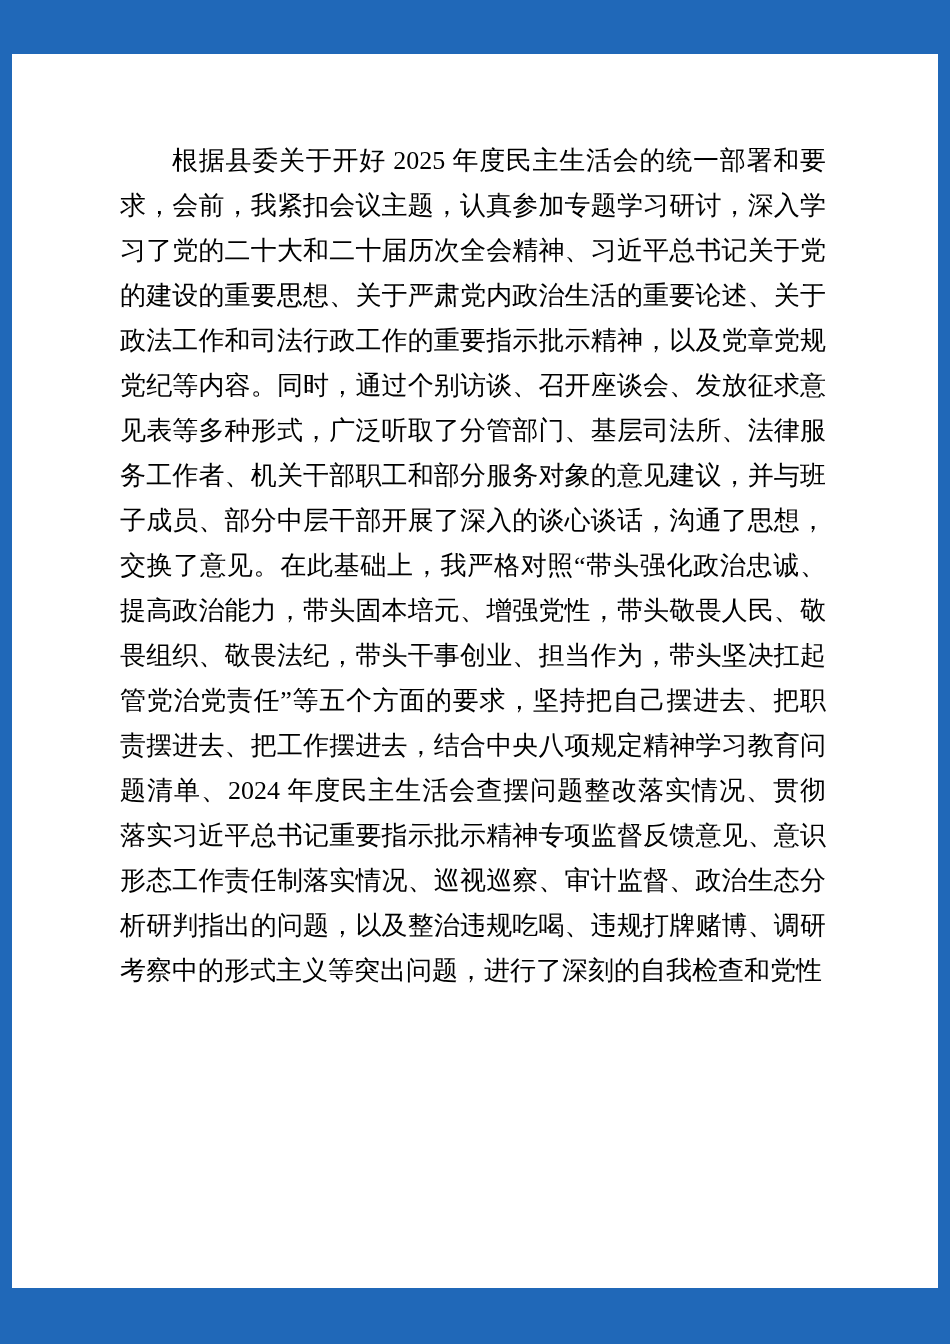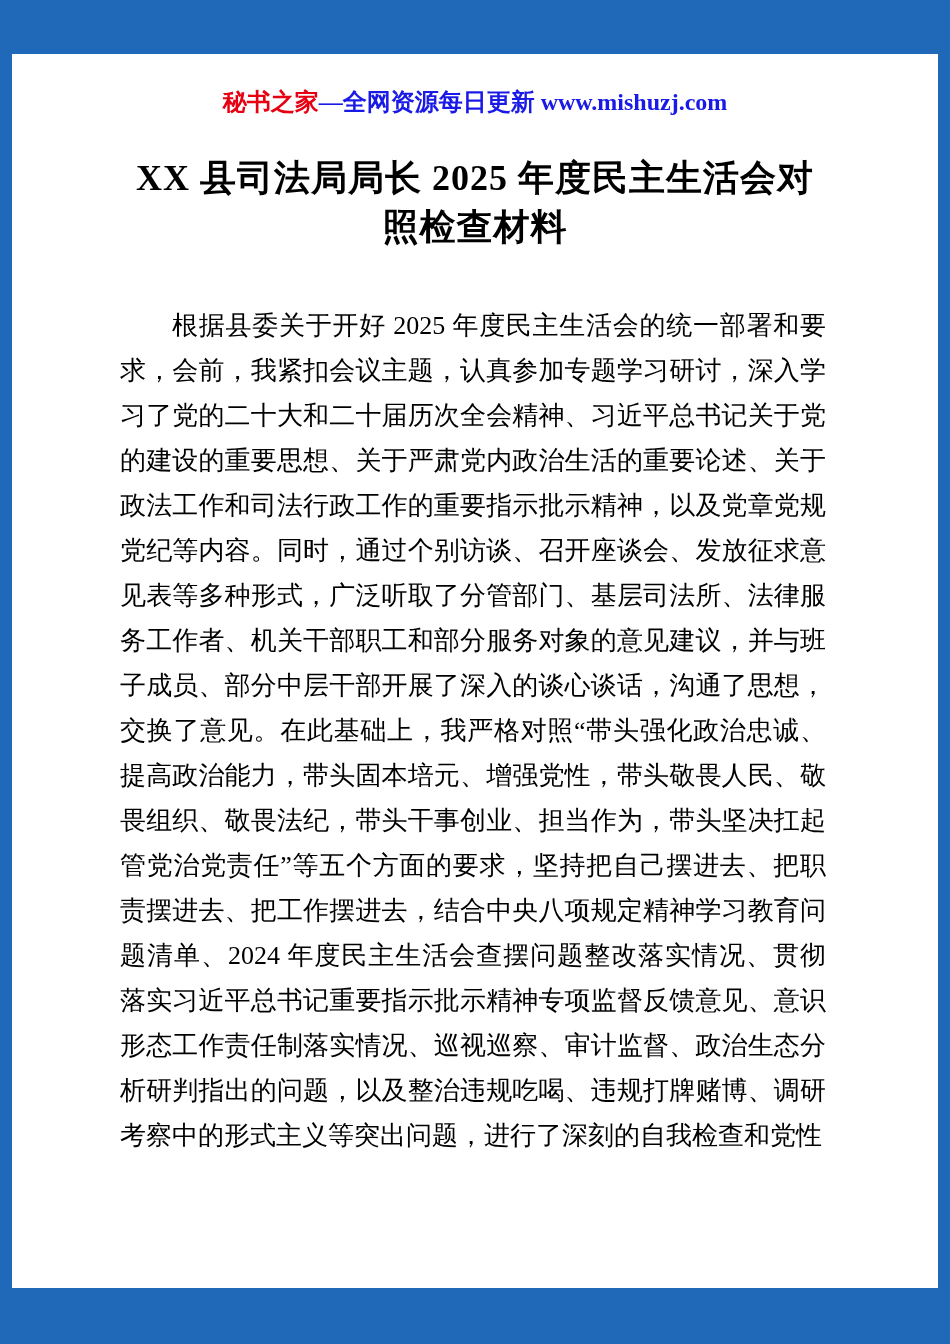--- a/index.html
+++ b/index.html
@@ -57,18 +57,16 @@
       text-align: justify;
       text-justify: inter-ideograph;
       text-indent: 2em;
       word-break: break-all;
     }
   </style>
 </head>
 <body>
 
 <div class="page">
-  <div class="site-header"><span class="brand">秘书之家</span><span class="tagline">—全网资源每日更新 </span><span class="url">www.mishuzj.com</span></div>
 
-  <h1 class="doc-title">XX 县司法局局长 2025 年度民主生活会对照检查材料</h1>
 
   <p class="doc-paragraph">根据县委关于开好 2025 年度民主生活会的统一部署和要求，会前，我紧扣会议主题，认真参加专题学习研讨，深入学习了党的二十大和二十届历次全会精神、习近平总书记关于党的建设的重要思想、关于严肃党内政治生活的重要论述、关于政法工作和司法行政工作的重要指示批示精神，以及党章党规党纪等内容。同时，通过个别访谈、召开座谈会、发放征求意见表等多种形式，广泛听取了分管部门、基层司法所、法律服务工作者、机关干部职工和部分服务对象的意见建议，并与班子成员、部分中层干部开展了深入的谈心谈话，沟通了思想，交换了意见。在此基础上，我严格对照“带头强化政治忠诚、提高政治能力，带头固本培元、增强党性，带头敬畏人民、敬畏组织、敬畏法纪，带头干事创业、担当作为，带头坚决扛起管党治党责任”等五个方面的要求，坚持把自己摆进去、把职责摆进去、把工作摆进去，结合中央八项规定精神学习教育问题清单、2024 年度民主生活会查摆问题整改落实情况、贯彻落实习近平总书记重要指示批示精神专项监督反馈意见、意识形态工作责任制落实情况、巡视巡察、审计监督、政治生态分析研判指出的问题，以及整治违规吃喝、违规打牌赌博、调研考察中的形式主义等突出问题，进行了深刻的自我检查和党性</p>
 </div>
 
 </body></html>

